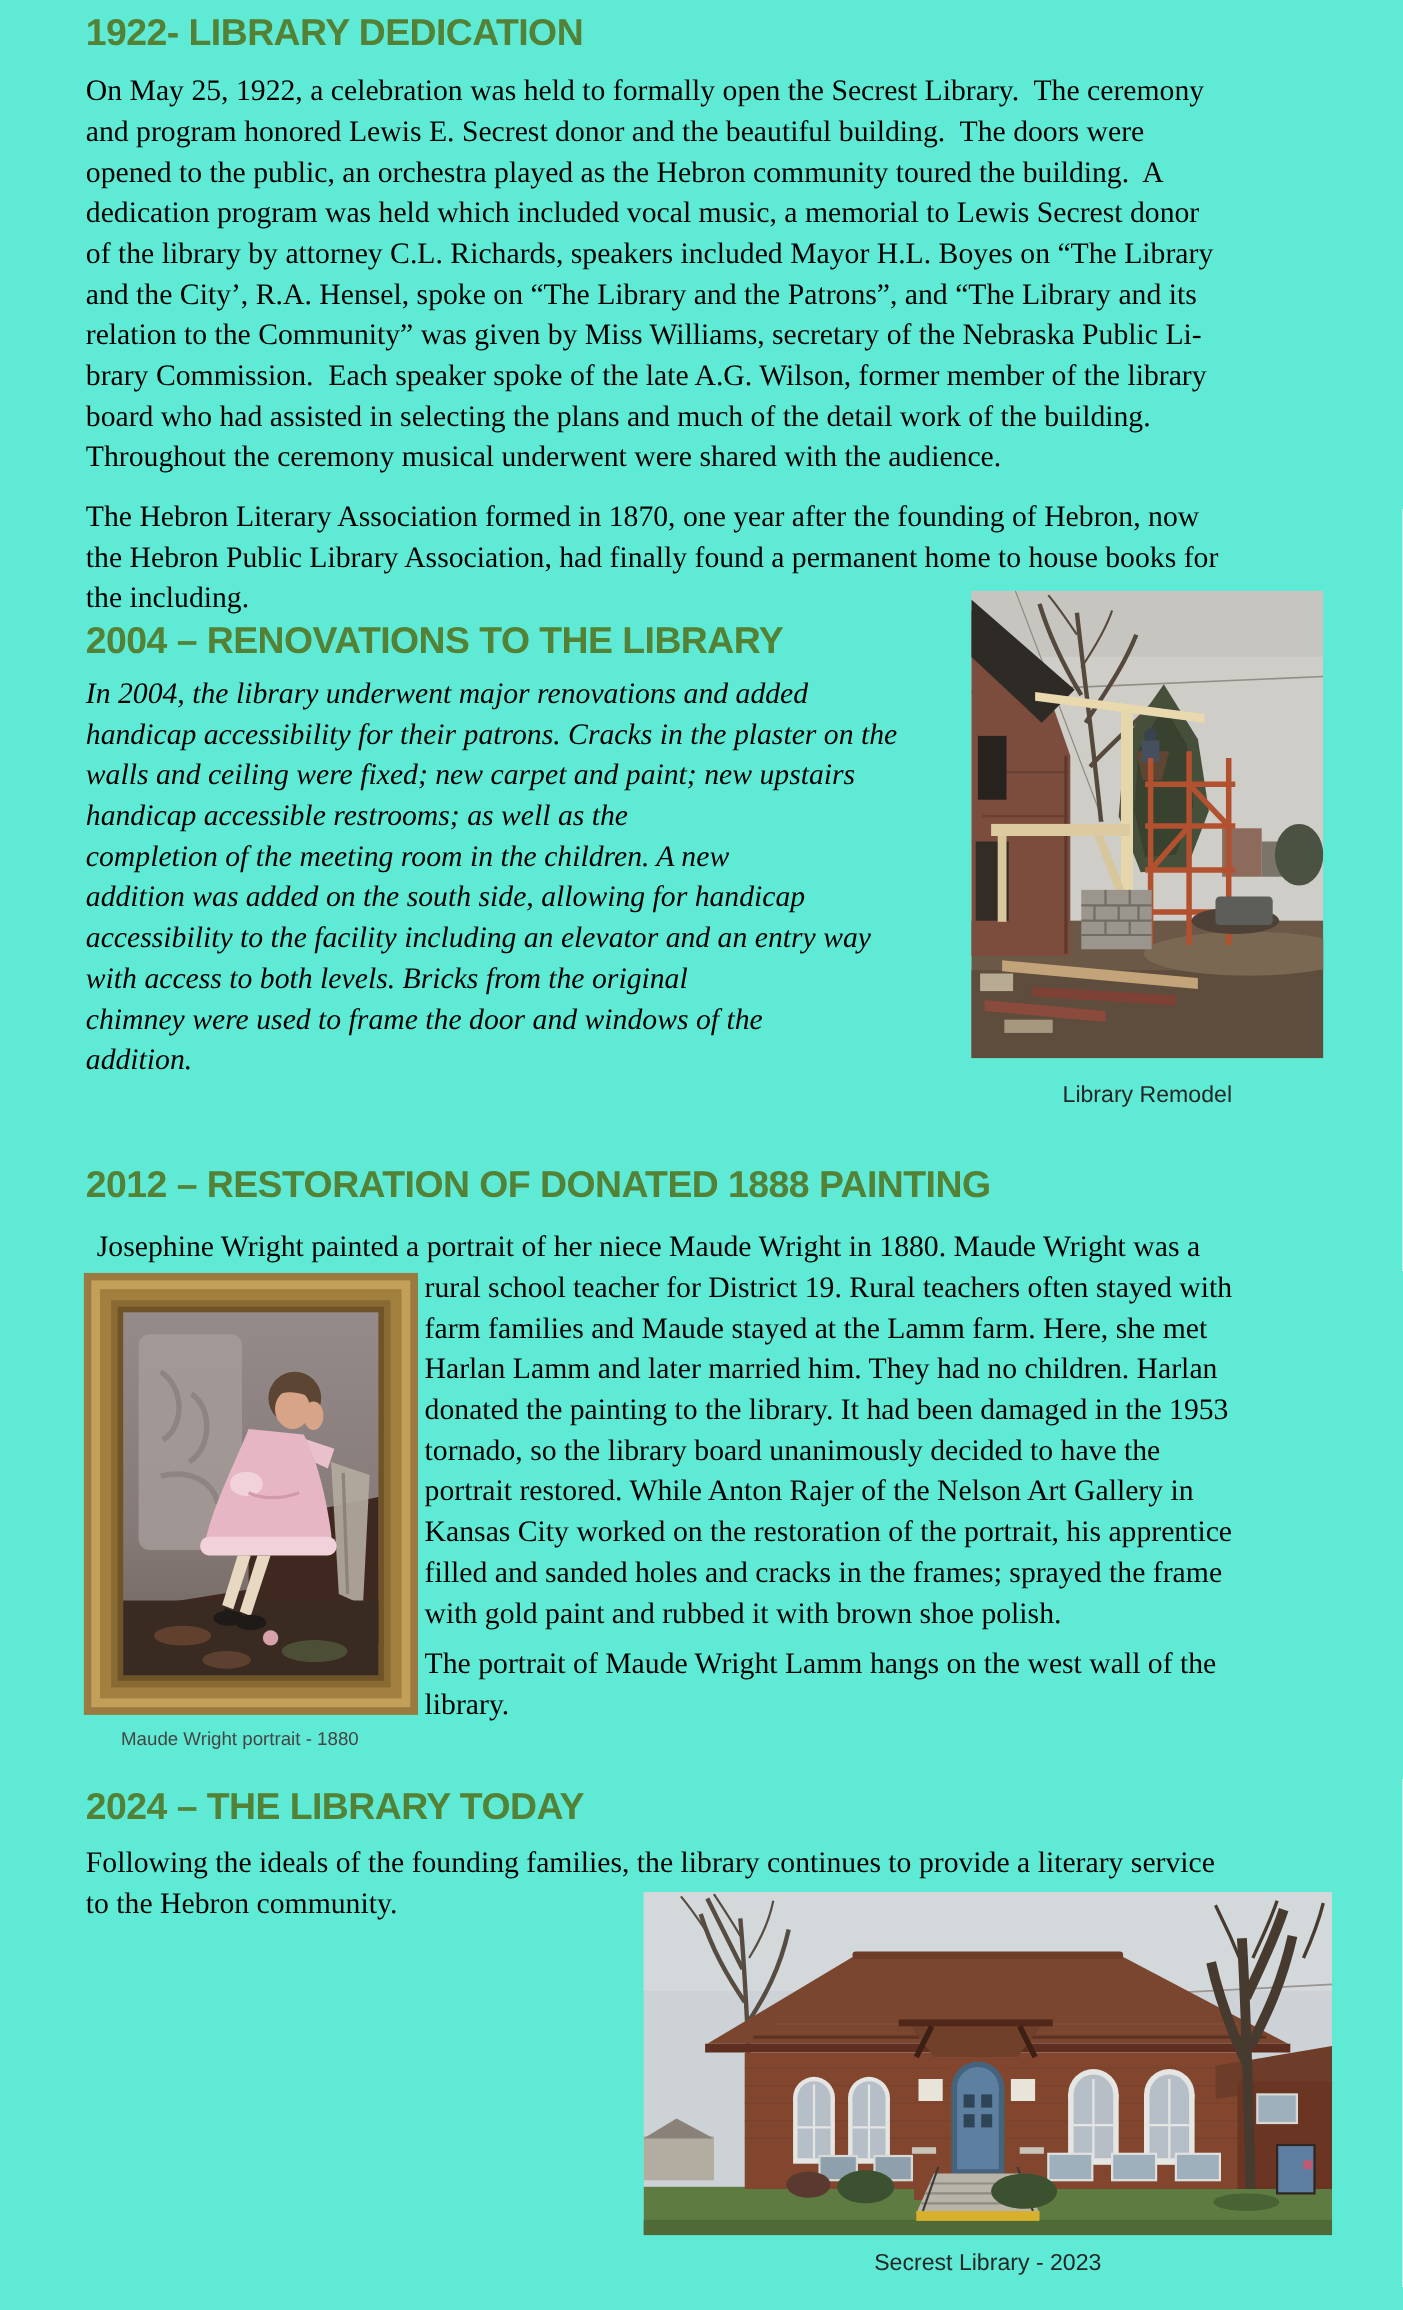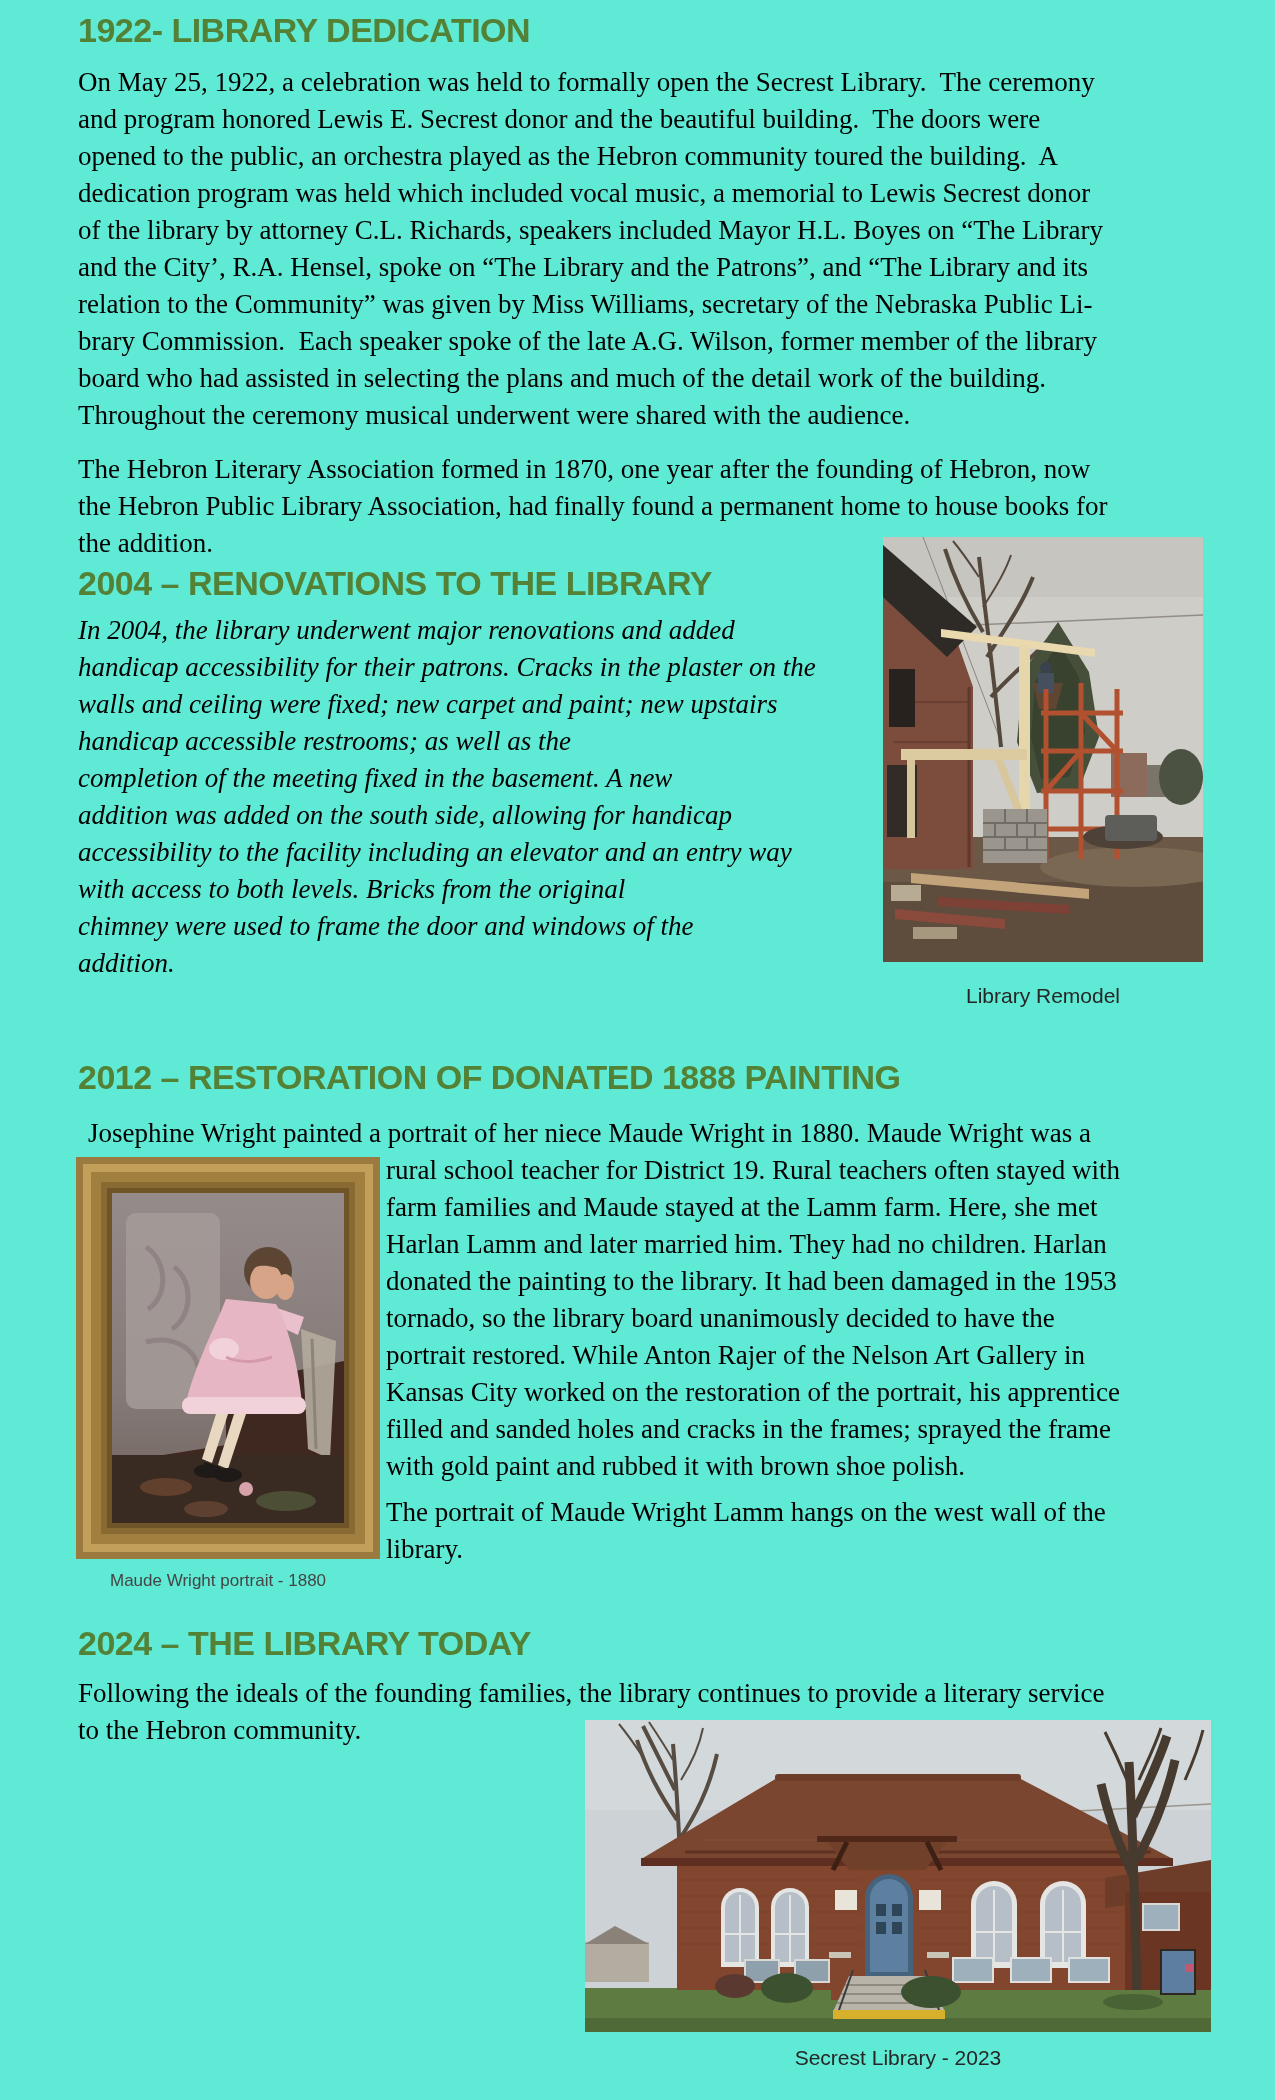--- a/index.html
+++ b/index.html
@@ -51,30 +51,30 @@
       <div class="tline">of the library by attorney C.L. Richards, speakers included Mayor H.L. Boyes on “The Library</div>
       <div class="tline">and the City’, R.A. Hensel, spoke on “The Library and the Patrons”, and “The Library and its</div>
       <div class="tline">relation to the Community” was given by Miss Williams, secretary of the Nebraska Public Li-</div>
       <div class="tline">brary Commission.  Each speaker spoke of the late A.G. Wilson, former member of the library</div>
       <div class="tline">board who had assisted in selecting the plans and much of the detail work of the building.</div>
       <div class="tline">Throughout the ceremony musical underwent were shared with the audience.</div>
     </div>
   <div id="p-ded-2" class="para">
       <div class="tline">The Hebron Literary Association formed in 1870, one year after the founding of Hebron, now</div>
       <div class="tline">the Hebron Public Library Association, had finally found a permanent home to house books for</div>
-      <div class="tline">the addition.</div>
+      <div class="tline">the including.</div>
     </div>
 
   <h2 id="h-2004" class="h">2004 – RENOVATIONS TO THE LIBRARY</h2>
   <div id="p-ren" class="para">
       <div class="tline">In 2004, the library underwent major renovations and added</div>
       <div class="tline">handicap accessibility for their patrons. Cracks in the plaster on the</div>
       <div class="tline">walls and ceiling were fixed; new carpet and paint; new upstairs</div>
       <div class="tline">handicap accessible restrooms; as well as the</div>
-      <div class="tline">completion of the meeting fixed in the basement. A new</div>
+      <div class="tline">completion of the meeting room in the children. A new</div>
       <div class="tline">addition was added on the south side, allowing for handicap</div>
       <div class="tline">accessibility to the facility including an elevator and an entry way</div>
       <div class="tline">with access to both levels. Bricks from the original</div>
       <div class="tline">chimney were used to frame the door and windows of the</div>
       <div class="tline">addition.</div>
     </div>
 
   <figure id="fig-remodel" class="fig">
     <div class="photo">
       <svg width="320" height="425" viewBox="0 0 320 425">

